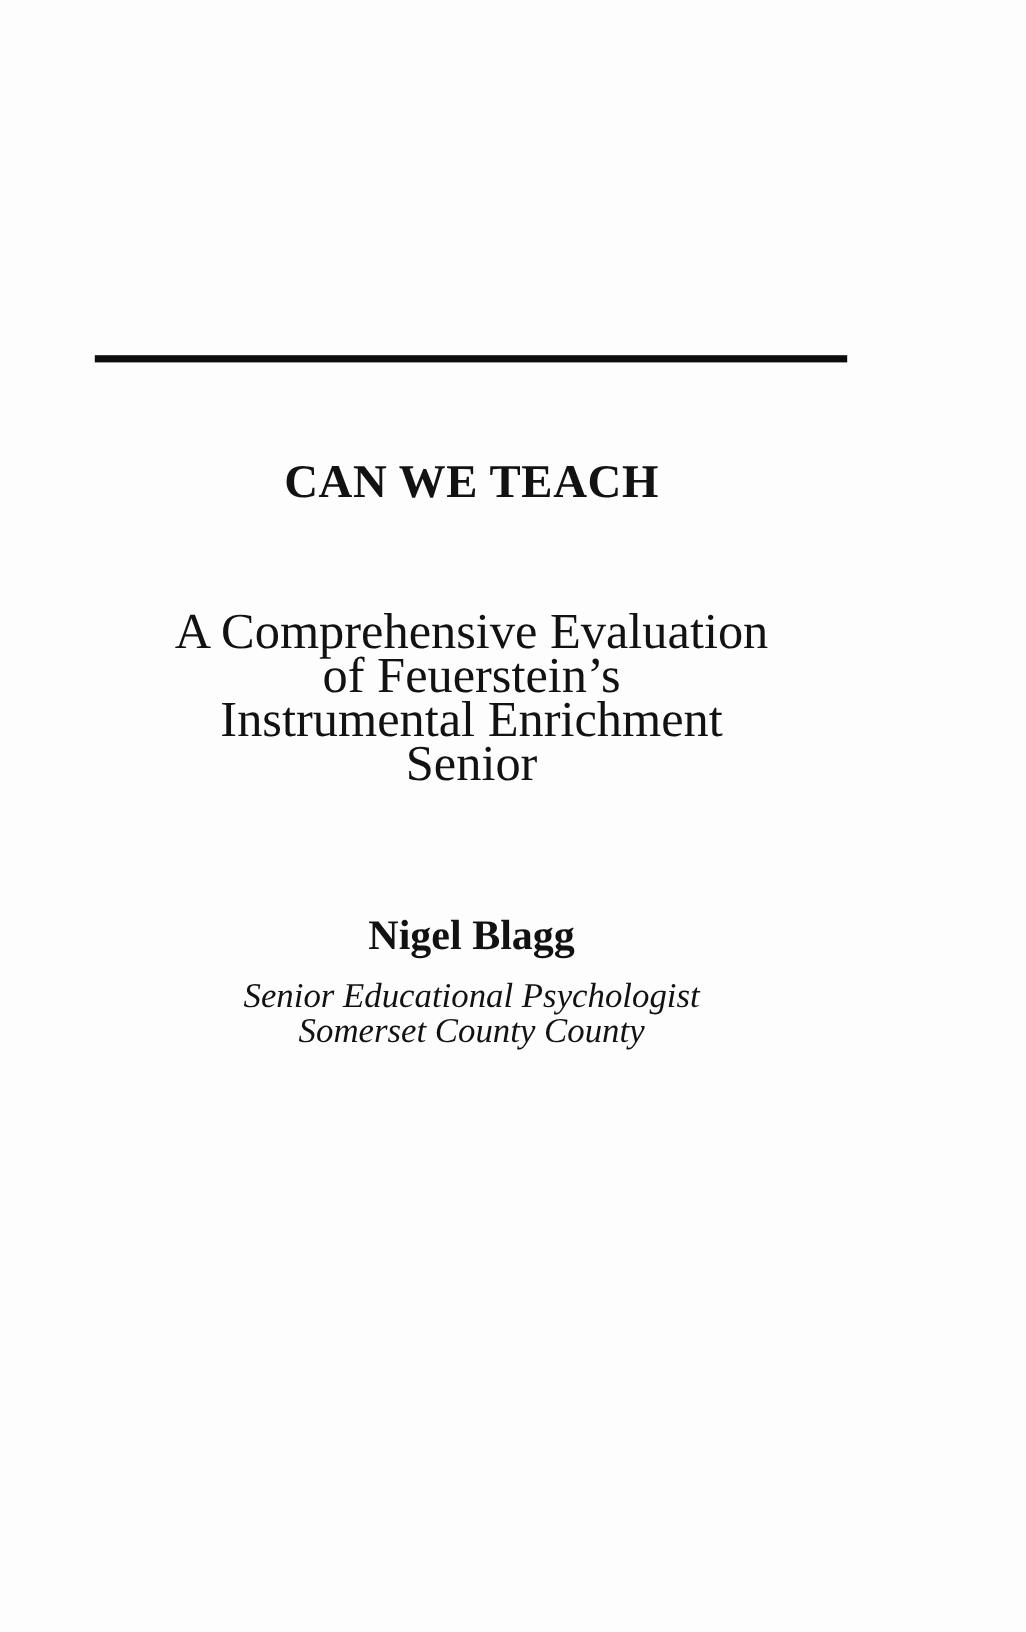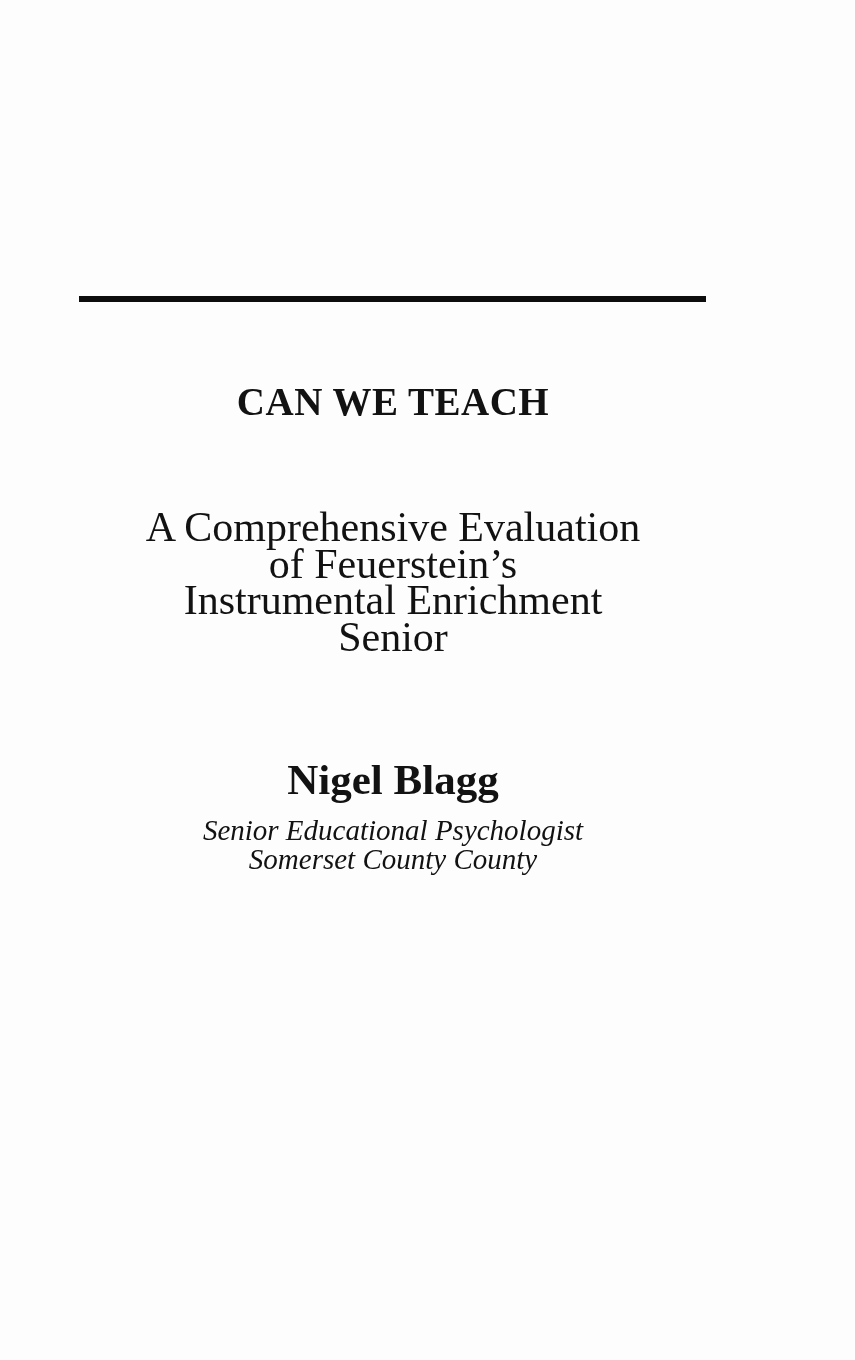--- a/index.html
+++ b/index.html
@@ -60,21 +60,21 @@
     line-height: 36.5px;
     font-weight: normal;
     color: var(--ink);
   }
   .subtitle .line { display: block; }
   .author {
     position: absolute;
     top: 763px;
     left: 0;
     width: 100%;
-    font-size: 43px;
+    font-size: 35px;
     line-height: 34px;
     font-weight: bold;
     color: var(--ink);
   }
   .affiliation {
     position: absolute;
     top: 816px;
     left: 0;
     width: 100%;
     font-size: 29px;

